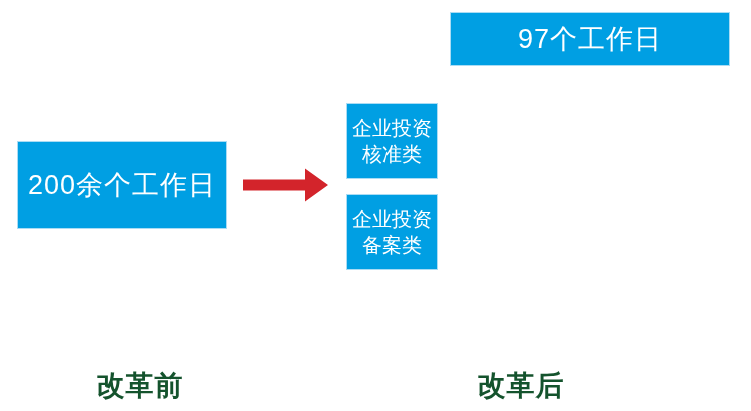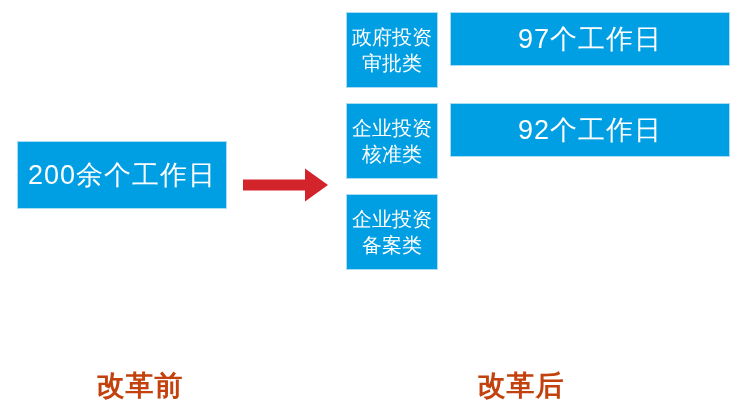--- a/index.html
+++ b/index.html
@@ -24,21 +24,21 @@
     display: flex;
     align-items: center;
     justify-content: center;
     color: #ffffff;
     text-align: center;
   }
   .before-box {
     left: 17px;
     top: 141px;
     width: 210px;
-    height: 68px;
+    height: 88px;
     font-size: 27px;
     letter-spacing: 1px;
   }
   .arrow-wrap {
     position: absolute;
     left: 243px;
     top: 167px;
     width: 85px;
     height: 36px;
   }
@@ -59,21 +59,21 @@
   }
   .row-0 { top: 12px; }
   .row-1 { top: 103px; }
   .row-2 { top: 194px; }
   .row-3 { top: 285px; }
   .caption {
     position: absolute;
     top: 370px;
     width: 160px;
     height: 32px;
-    color: #c2410c;
+    color: #14532d;
     font-size: 28px;
     font-weight: 600;
     text-align: center;
     line-height: 32px;
     letter-spacing: 1px;
   }
   .caption-before { left: 60px; }
   .caption-after  { left: 441px; }
 </style>
 </head>
@@ -84,34 +84,27 @@
   <div class="cyan-box before-box">
     <span>200余个工作日</span>
   </div>
 
   <div class="arrow-wrap">
     <svg width="85" height="36" viewBox="0 0 85 36" xmlns="http://www.w3.org/2000/svg">
       <polygon points="0,12.5 62,12.5 62,1.5 85,18 62,34.5 62,23.5 0,23.5" fill="#D3242B"></polygon>
     </svg>
   </div>
 
-  <div class="cyan-box category-box row-0">
-    <span>政府投资
-审批类</span>
-  </div>
   <div class="cyan-box value-box row-0">
     <span>97个工作日</span>
   </div>
 
   <div class="cyan-box category-box row-1">
     <span>企业投资
 核准类</span>
-  </div>
-  <div class="cyan-box value-box row-1">
-    <span>92个工作日</span>
   </div>
 
   <div class="cyan-box category-box row-2">
     <span>企业投资
 备案类</span>
   </div>
 
 
   <div class="caption caption-before">改革前</div>
   <div class="caption caption-after">改革后</div>

